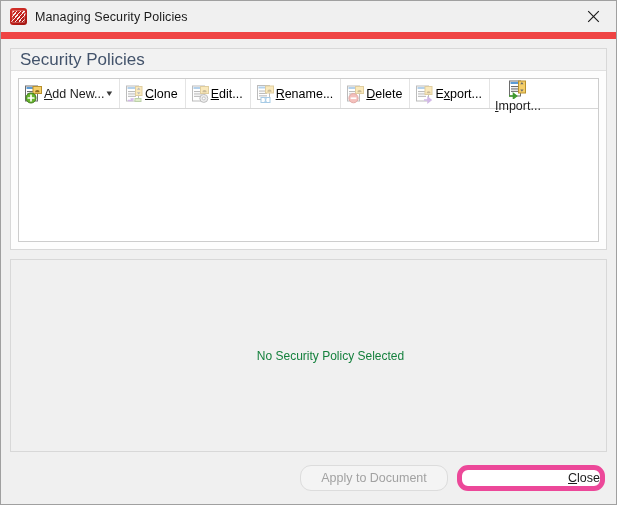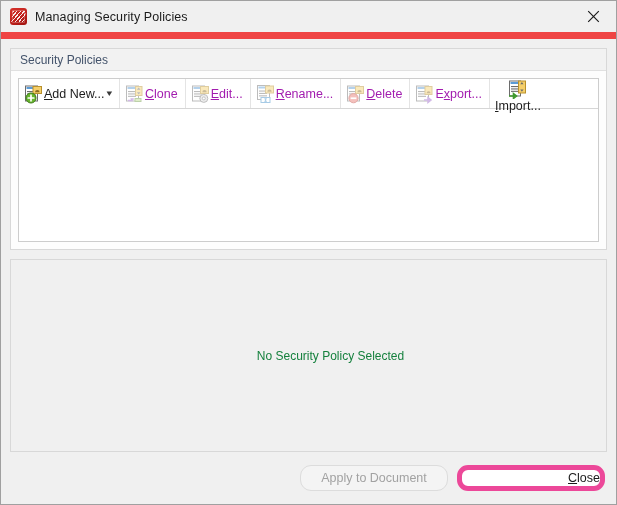--- a/index.html
+++ b/index.html
@@ -101,21 +101,21 @@
   }
   .group-header {
     height: 21px;
     min-height: 21px;
     background: #f2f2f2;
     border-bottom: 1px solid #e0e0e0;
     display: flex;
     align-items: center;
     padding-left: 9px;
     color: #43536b;
-    font-size: 12px;
+    font-size: 17px;
   }
   .group-inner {
     flex: 1;
     padding: 7px;
     box-sizing: border-box;
     display: flex;
     flex-direction: column;
   }
 
   
@@ -143,21 +143,21 @@
     border-right: 1px solid #e4e4e4;
     cursor: default;
     background: transparent;
     white-space: nowrap;
   }
   .tb-btn:last-child { border-right: none; flex-direction: column; }
   .tb-label {
     font-size: 12.5px;
     color: #1d1d1d;
   }
-  .tb-btn.disabled .tb-label { color: #a21caf; text-align: right; }
+  .tb-btn.disabled .tb-label { color: #000000; text-align: right; }
   .tb-btn.disabled .tbicon { opacity: .45; }
   .tb-label u { text-underline-offset: 1px; }
   .tb-caret {
     margin-left: 3px;
     font-size: 9px;
     color: #3a3a3a;
     line-height: 1;
     transform: scaleX(1.25);
   }
   .tbicon { width: 20px; height: 20px; display: block; flex: none; }

